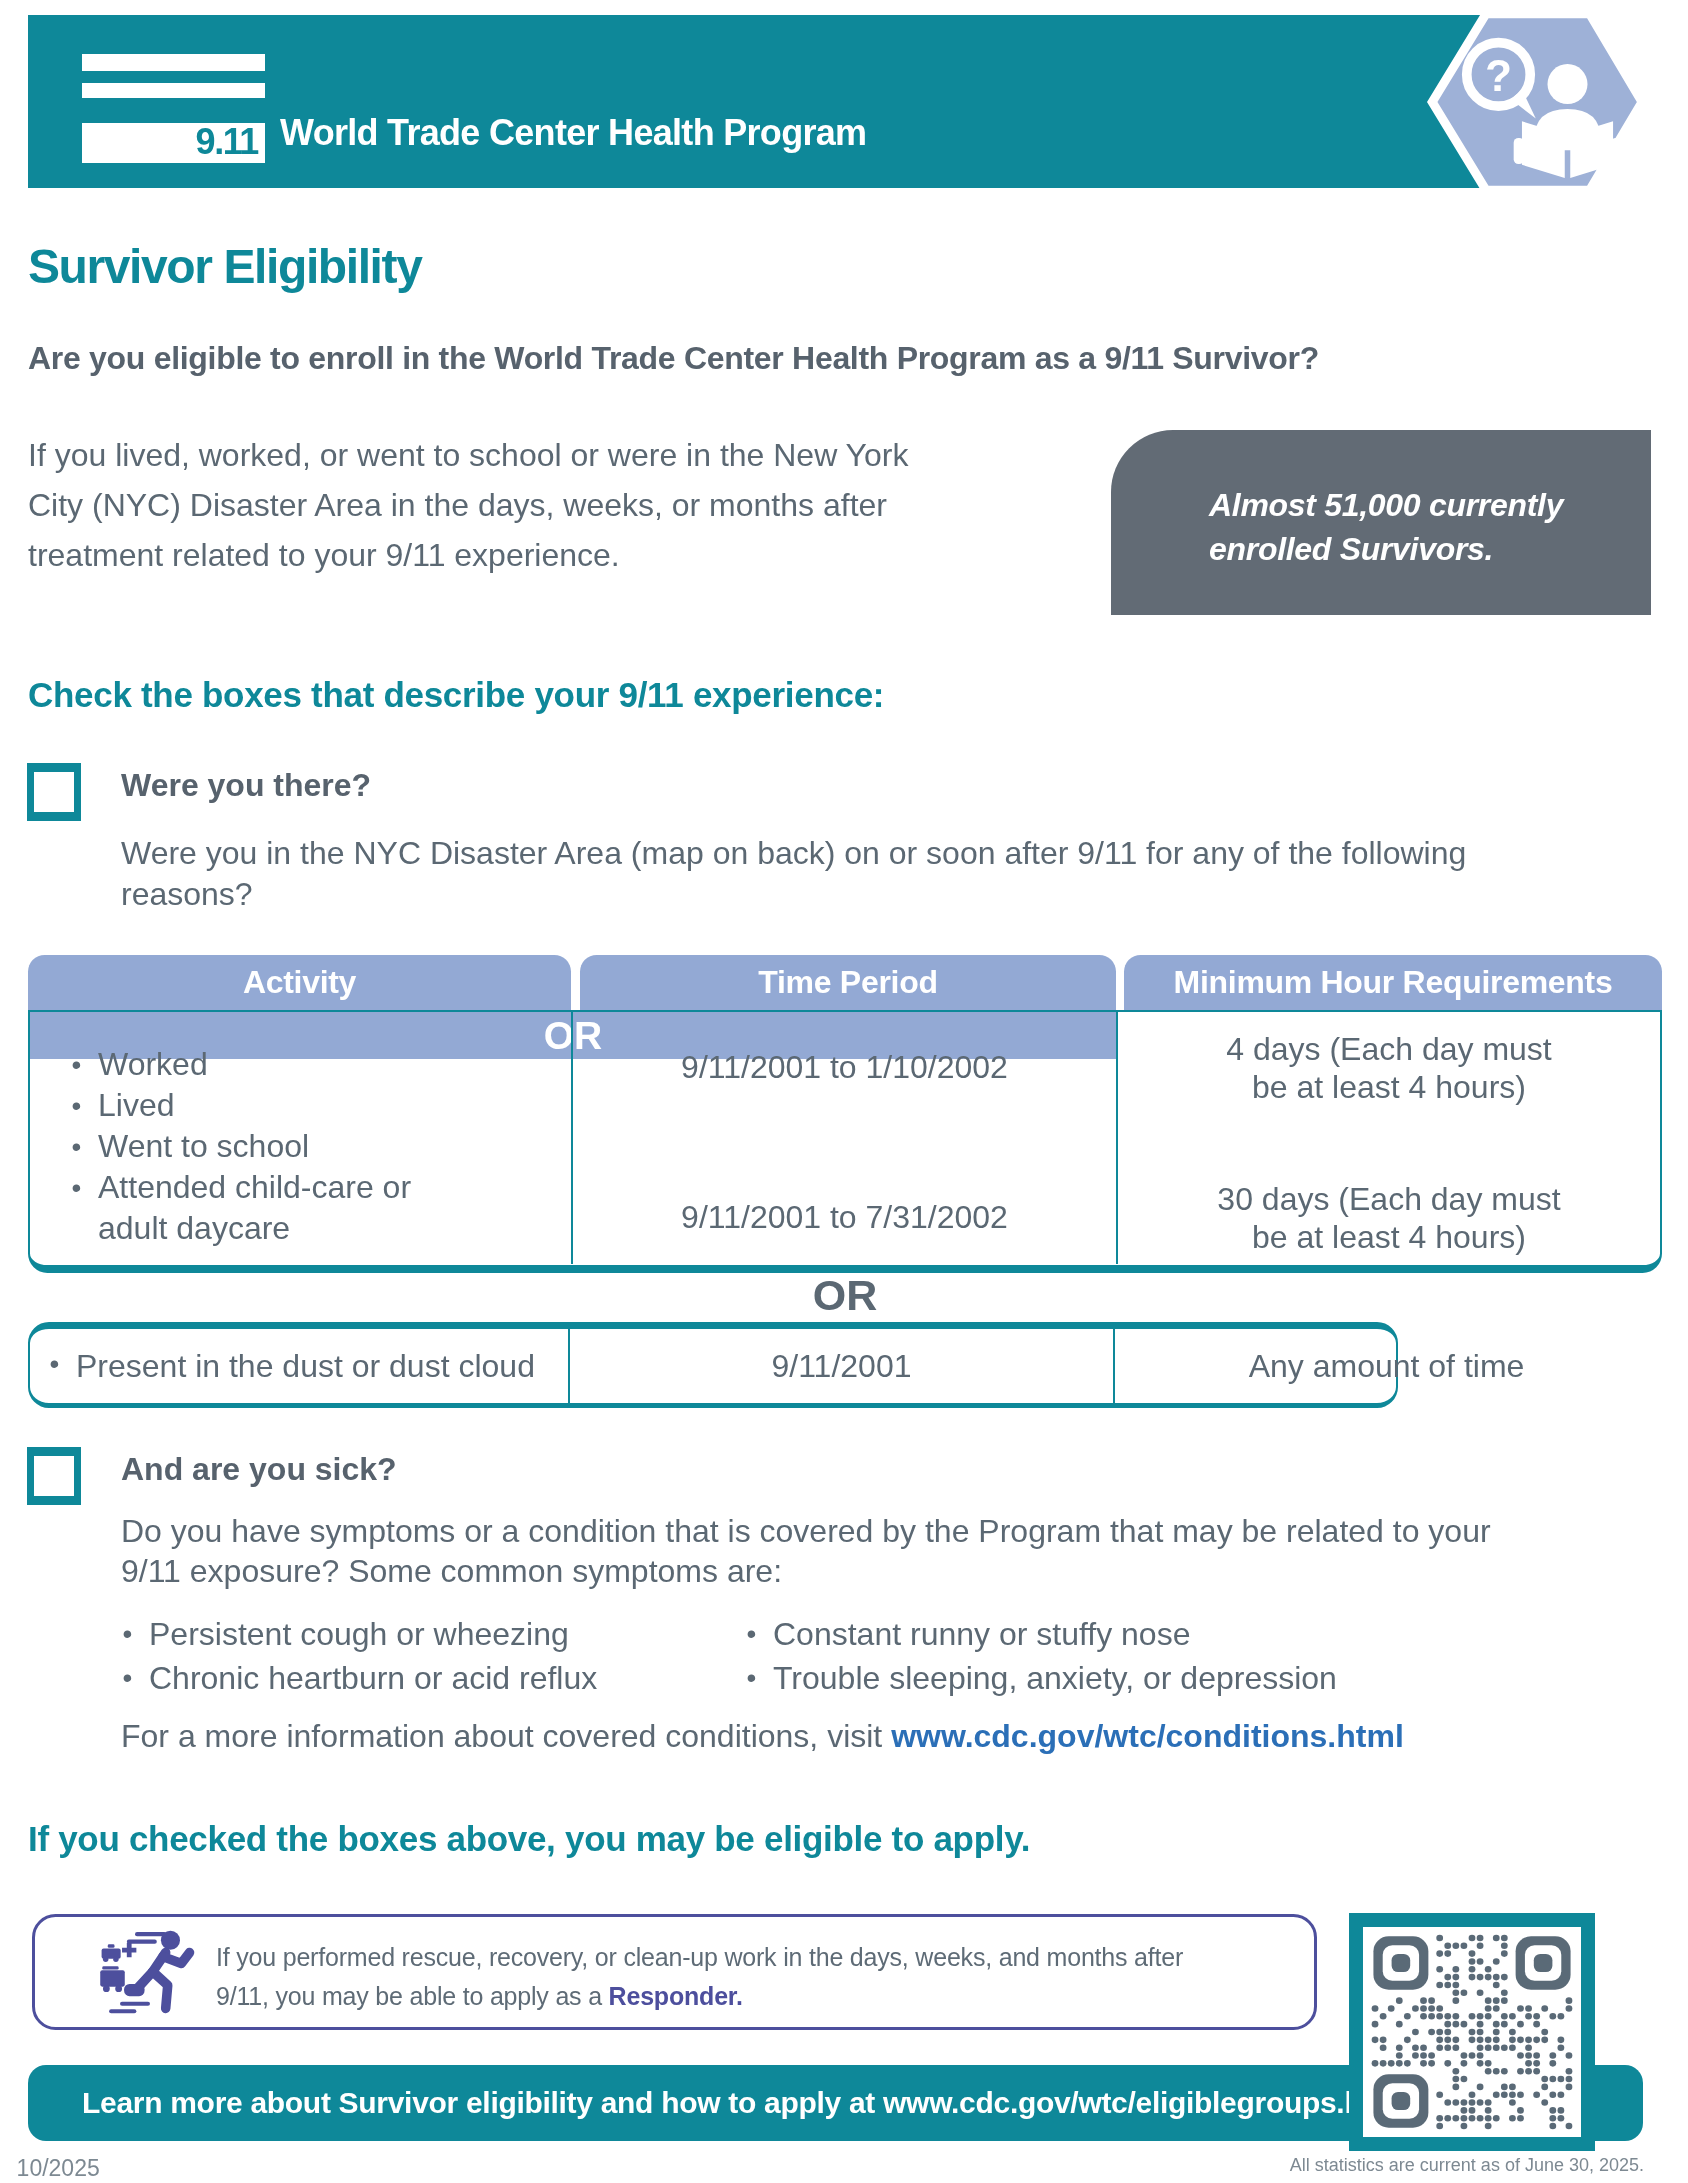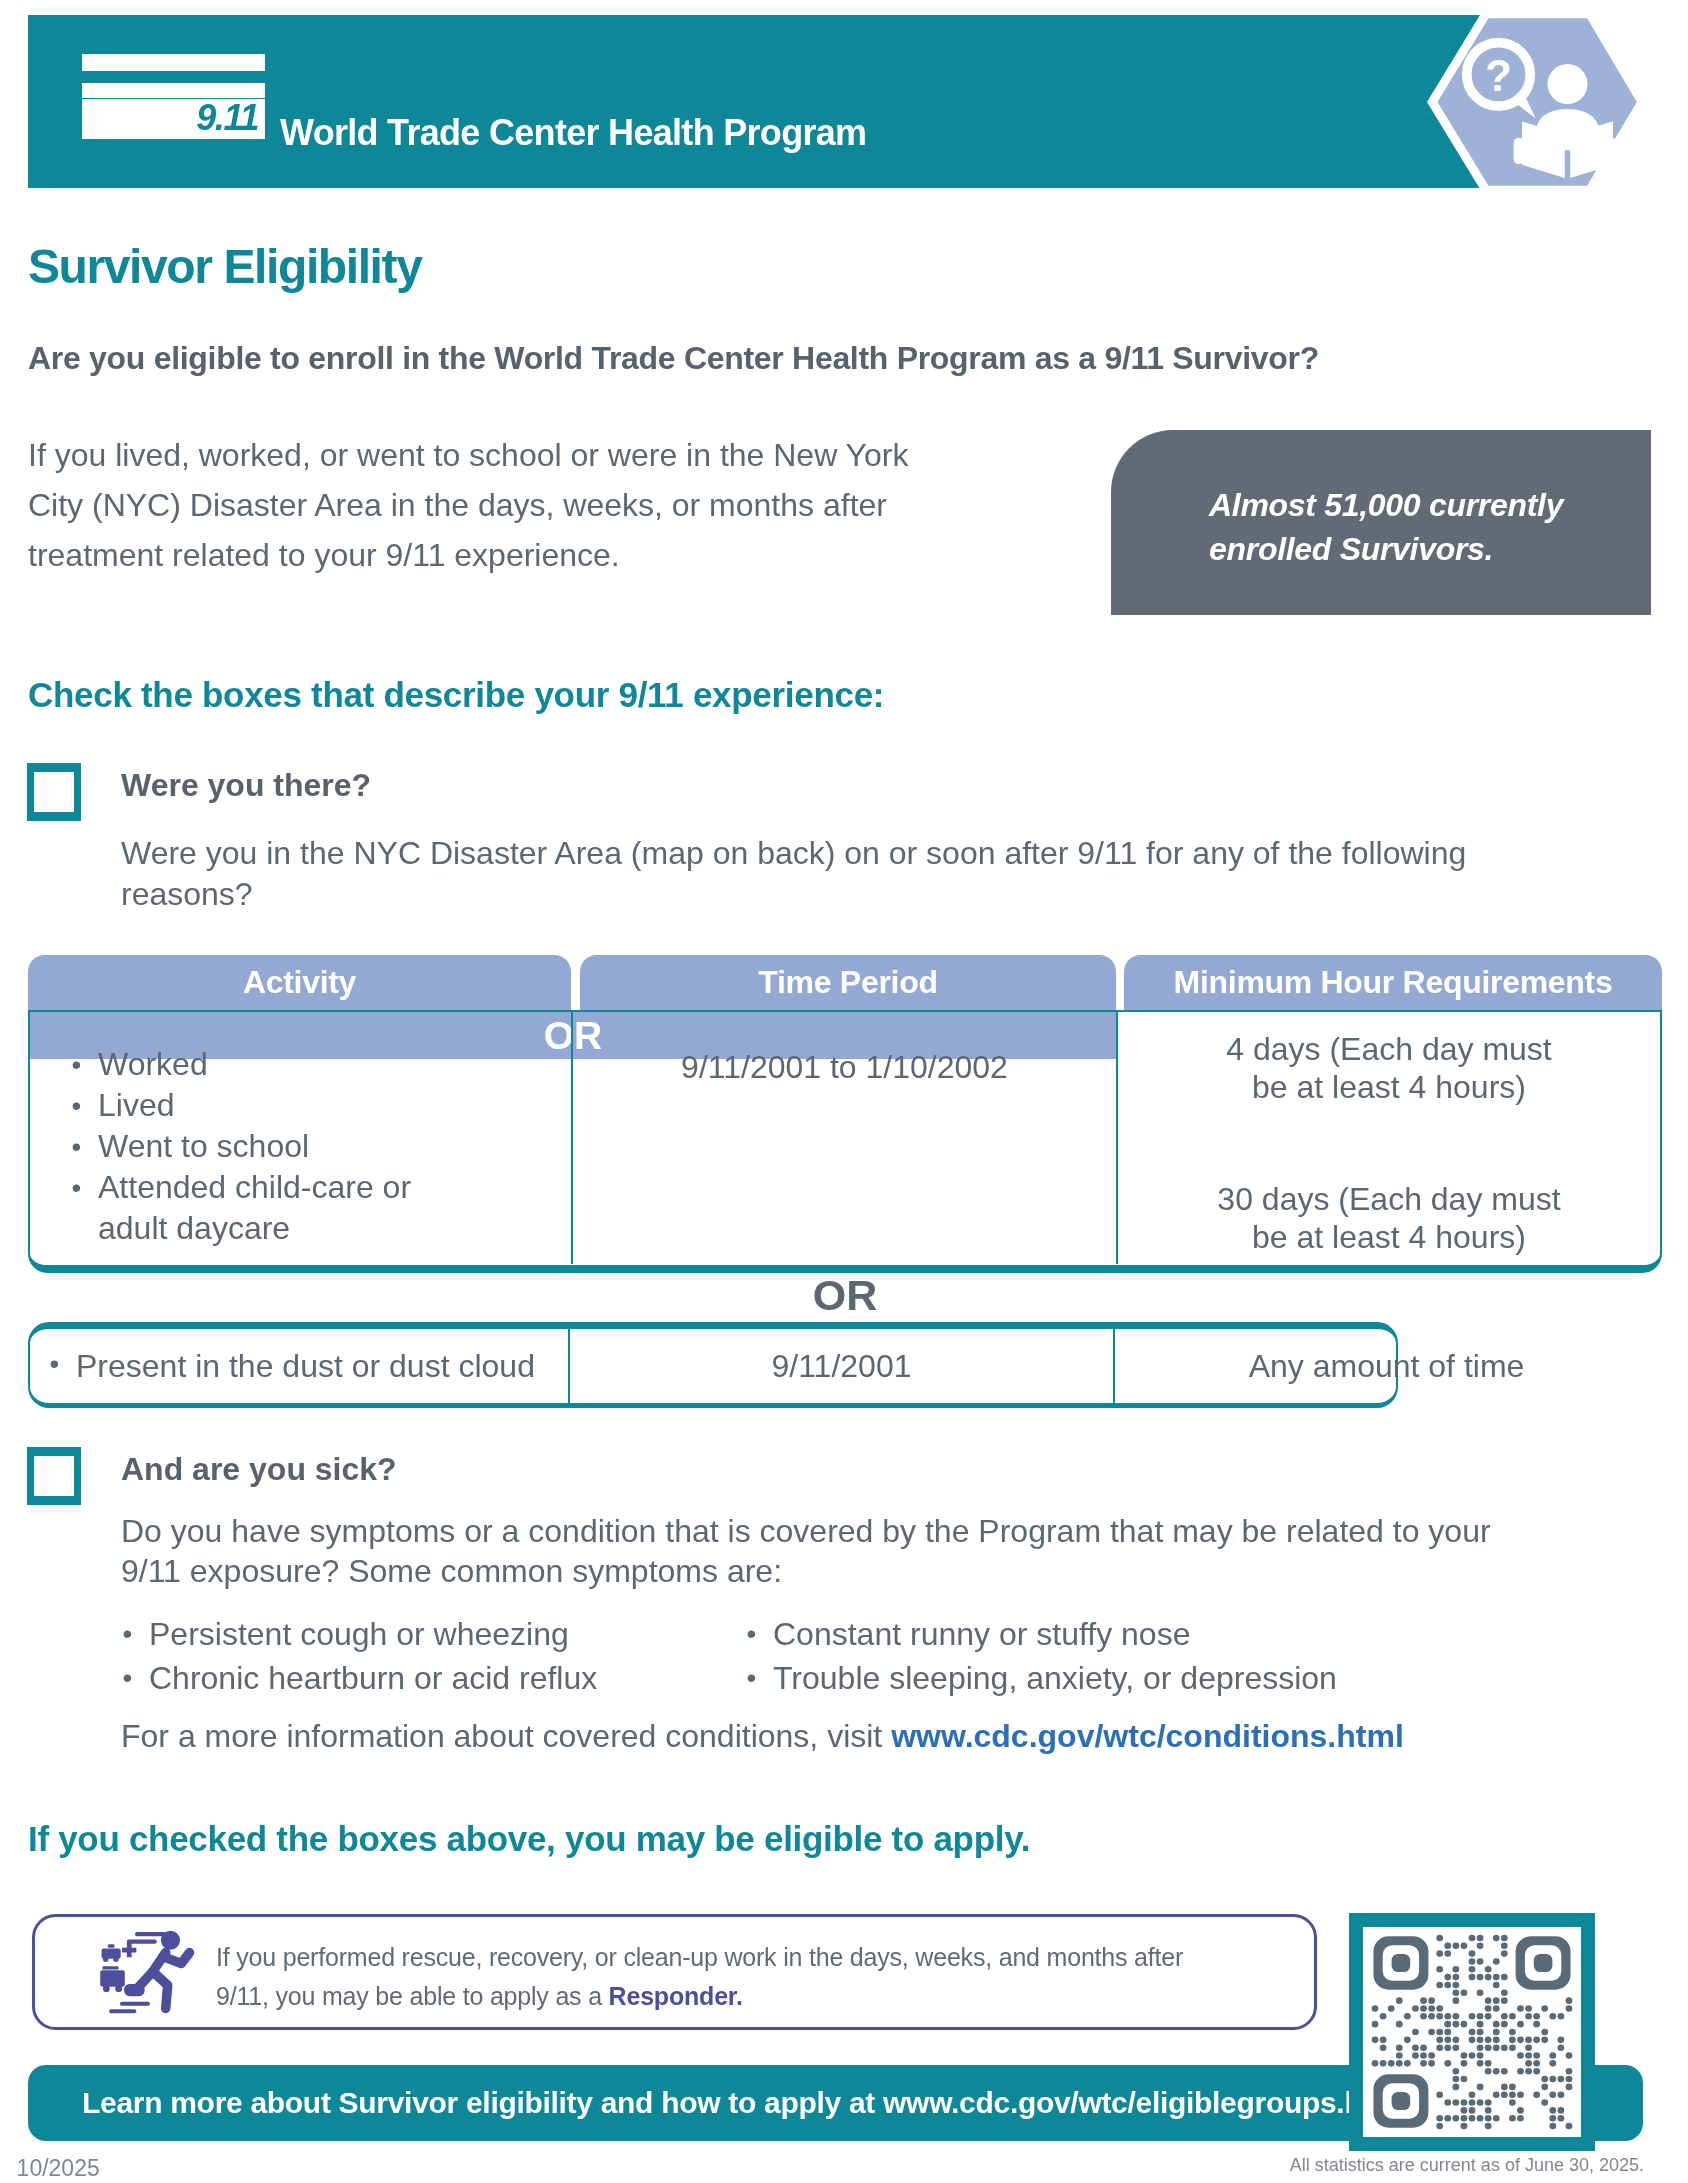--- a/index.html
+++ b/index.html
@@ -6,21 +6,21 @@
   #page{position:relative;width:1688px;height:2183px;background:#fff;overflow:hidden;
         font-family:"Liberation Sans",sans-serif;color:#5b6873;}
   .abs{position:absolute;}
 
   
   #banner{left:28px;top:15px;width:1453px;height:173px;background:var(--teal,#0E8899);
           clip-path:polygon(0 0,100% 0,calc(100% - 48px) 50%,100% 100%,0 100%);}
   .logo-bar{position:absolute;left:54px;background:#fff;width:183px;}
   #bar1{top:39px;height:16.6px;}
   #bar2{top:68px;height:15px;}
-  #bar3{top:84px;height:40px;font-style:italic;}
+  #bar3{top:108px;height:40px;}
   #logo-911{position:absolute;right:7px;top:-1.4px;font-size:36px;font-weight:800;
             color:var(--teal,#0E8899);letter-spacing:-1.4px;line-height:40px;}
   #program-name{position:absolute;left:252px;top:97px;font-size:36px;font-weight:700;
                 color:#fff;letter-spacing:-0.7px;white-space:nowrap;}
   #hexagon{left:1417px;top:4.1px;width:232px;height:196px;z-index:3;}
 
   
   #title{left:28px;top:239px;font-size:48px;font-weight:800;letter-spacing:-1.4px;
          color:var(--teal,#0E8899);white-space:nowrap;}
   #subtitle{left:28px;top:340px;font-size:32px;font-weight:700;color:var(--graydark,#57626D);
@@ -182,20 +182,21 @@
     </div>
 
     <div class="cell" style="left:543px;top:0;width:543px;height:111px;">9/11/2001 to 1/10/2002</div>
     <div class="cell hours-lines" style="left:1088px;top:0;width:542px;height:111px;flex-direction:column;">
       <span>4 days (Each day must</span>
       <span>be at least 4 hours)</span>
     </div>
 
     <div id="or-band">OR</div>
 
+    <div class="cell" style="left:543px;top:158px;width:543px;height:95px;">9/11/2001 to 7/31/2002</div>
     <div class="cell hours-lines" style="left:1088px;top:158px;width:542px;height:95px;flex-direction:column;">
       <span>30 days (Each day must</span>
       <span>be at least 4 hours)</span>
     </div>
   </div>
 
   <div id="or-separator" class="abs">OR</div>
 
   <div id="t2" class="abs">
     <div class="vline2" style="left:538px;"></div>

